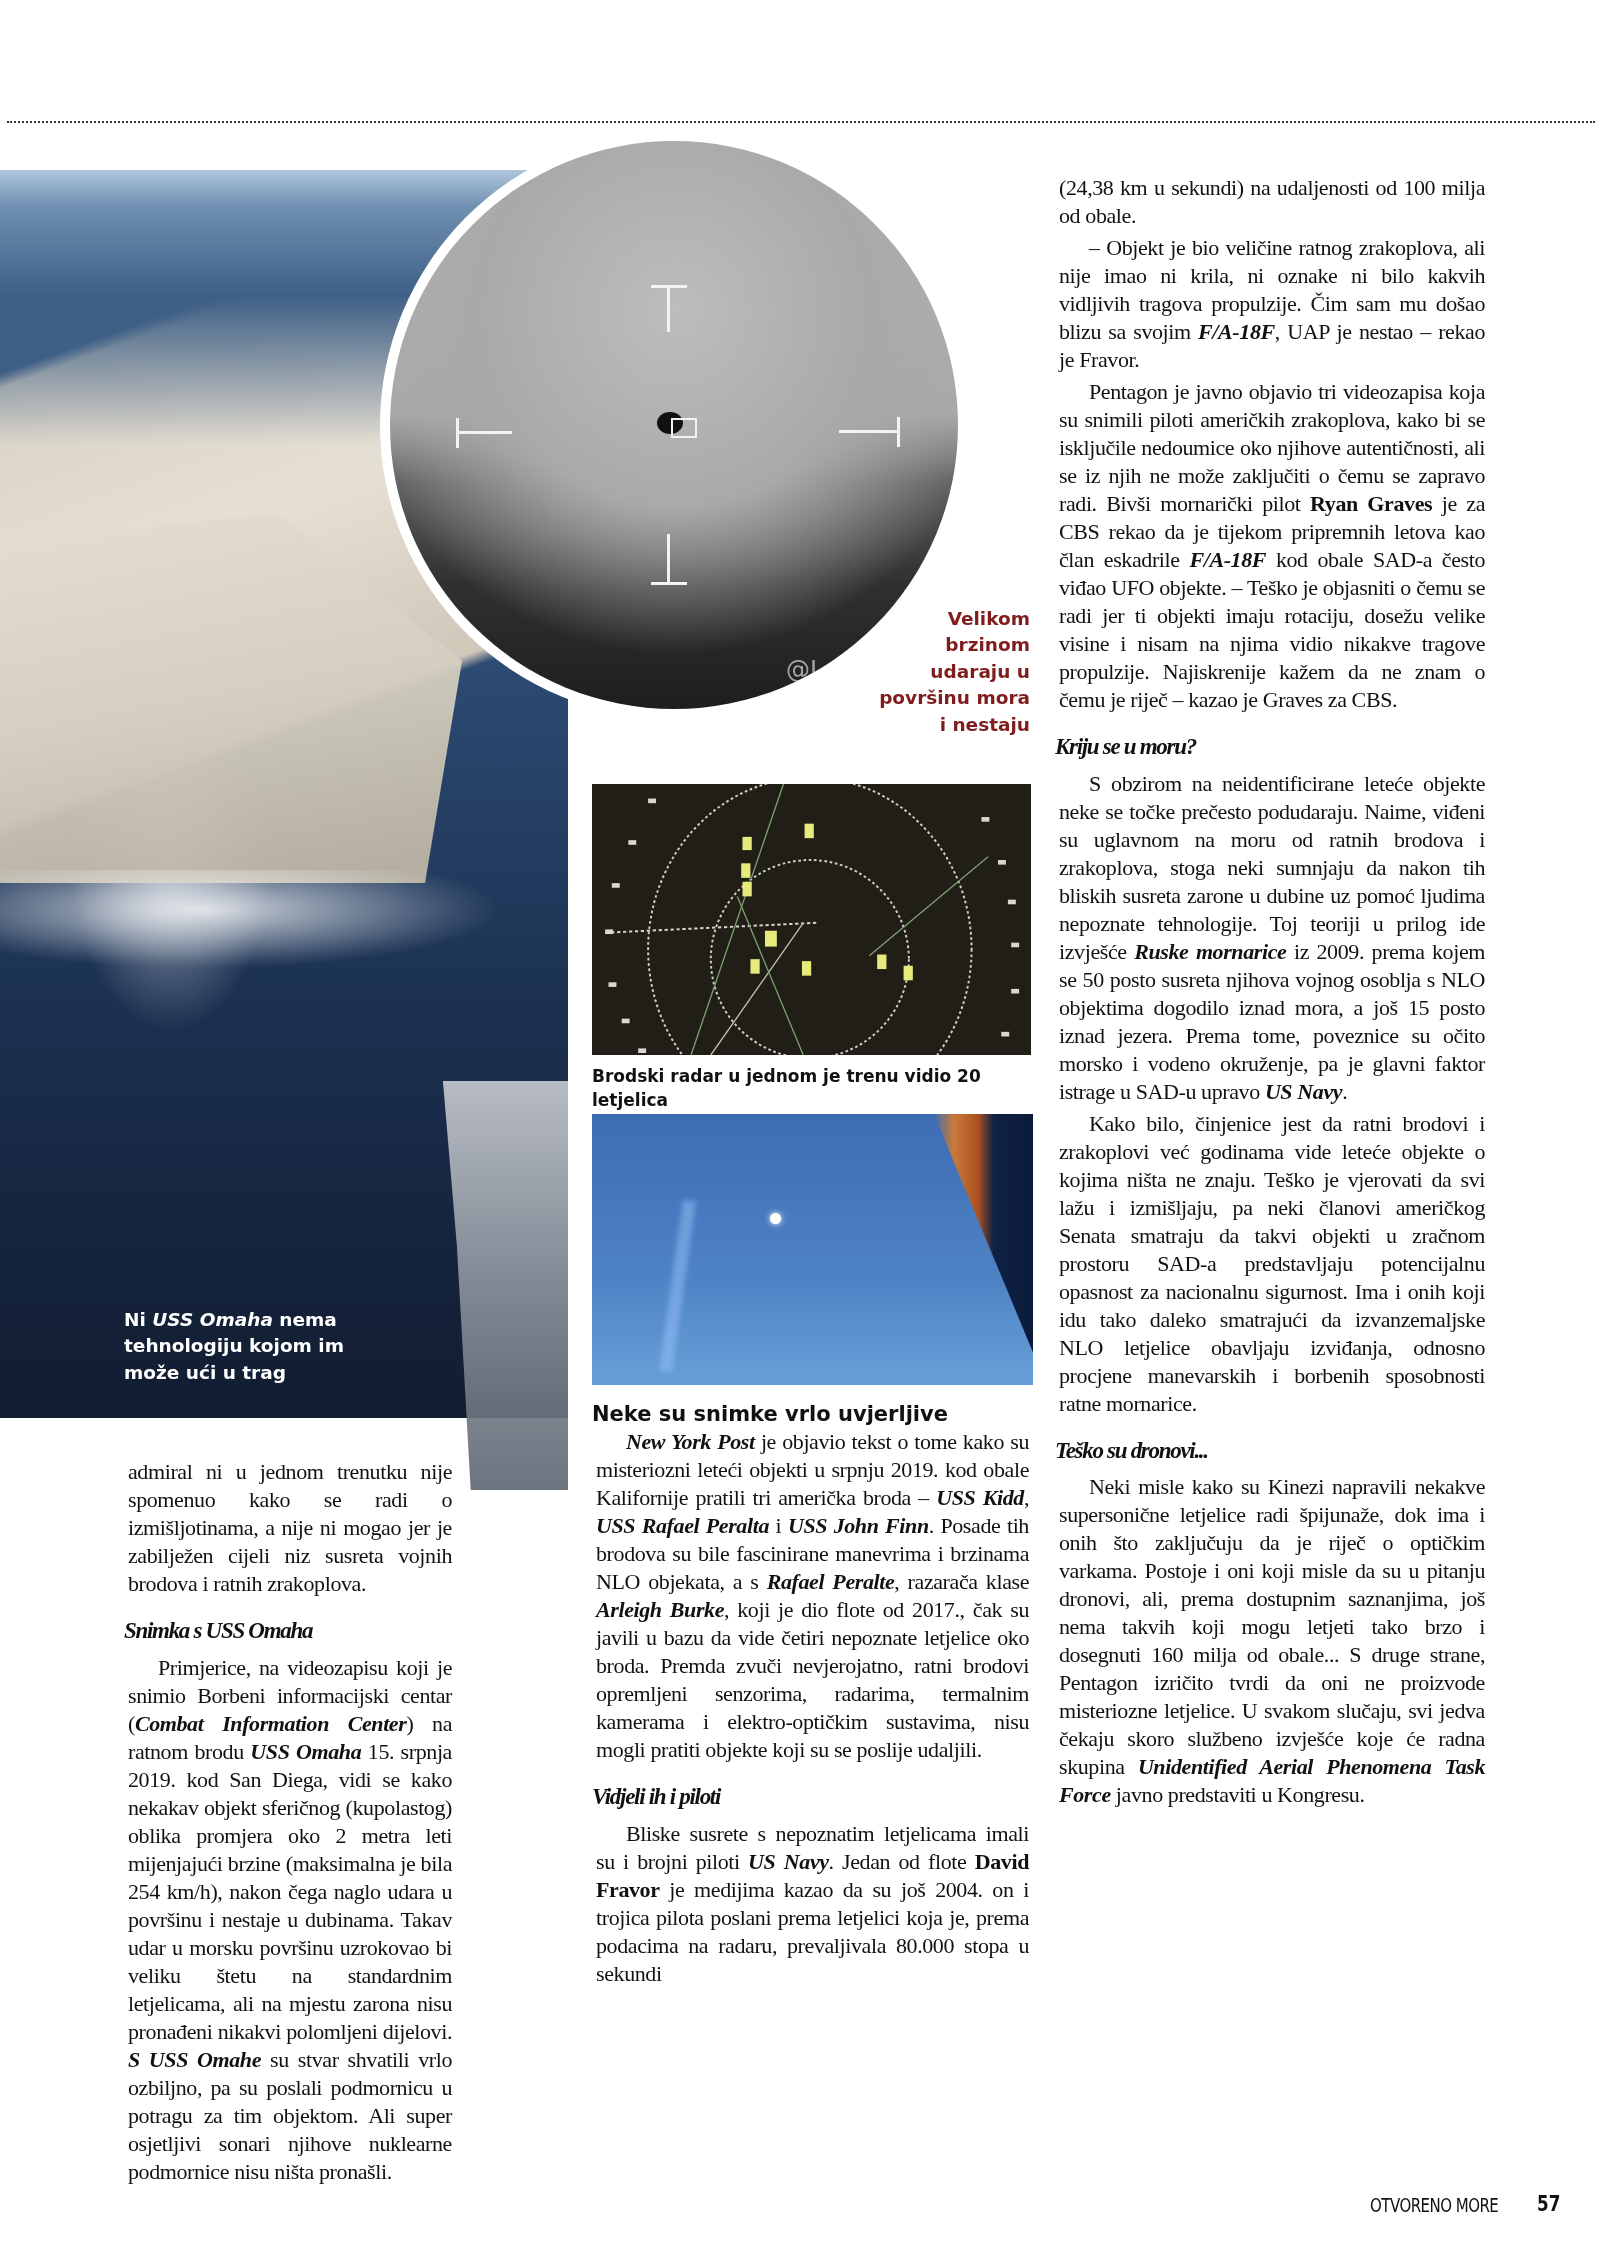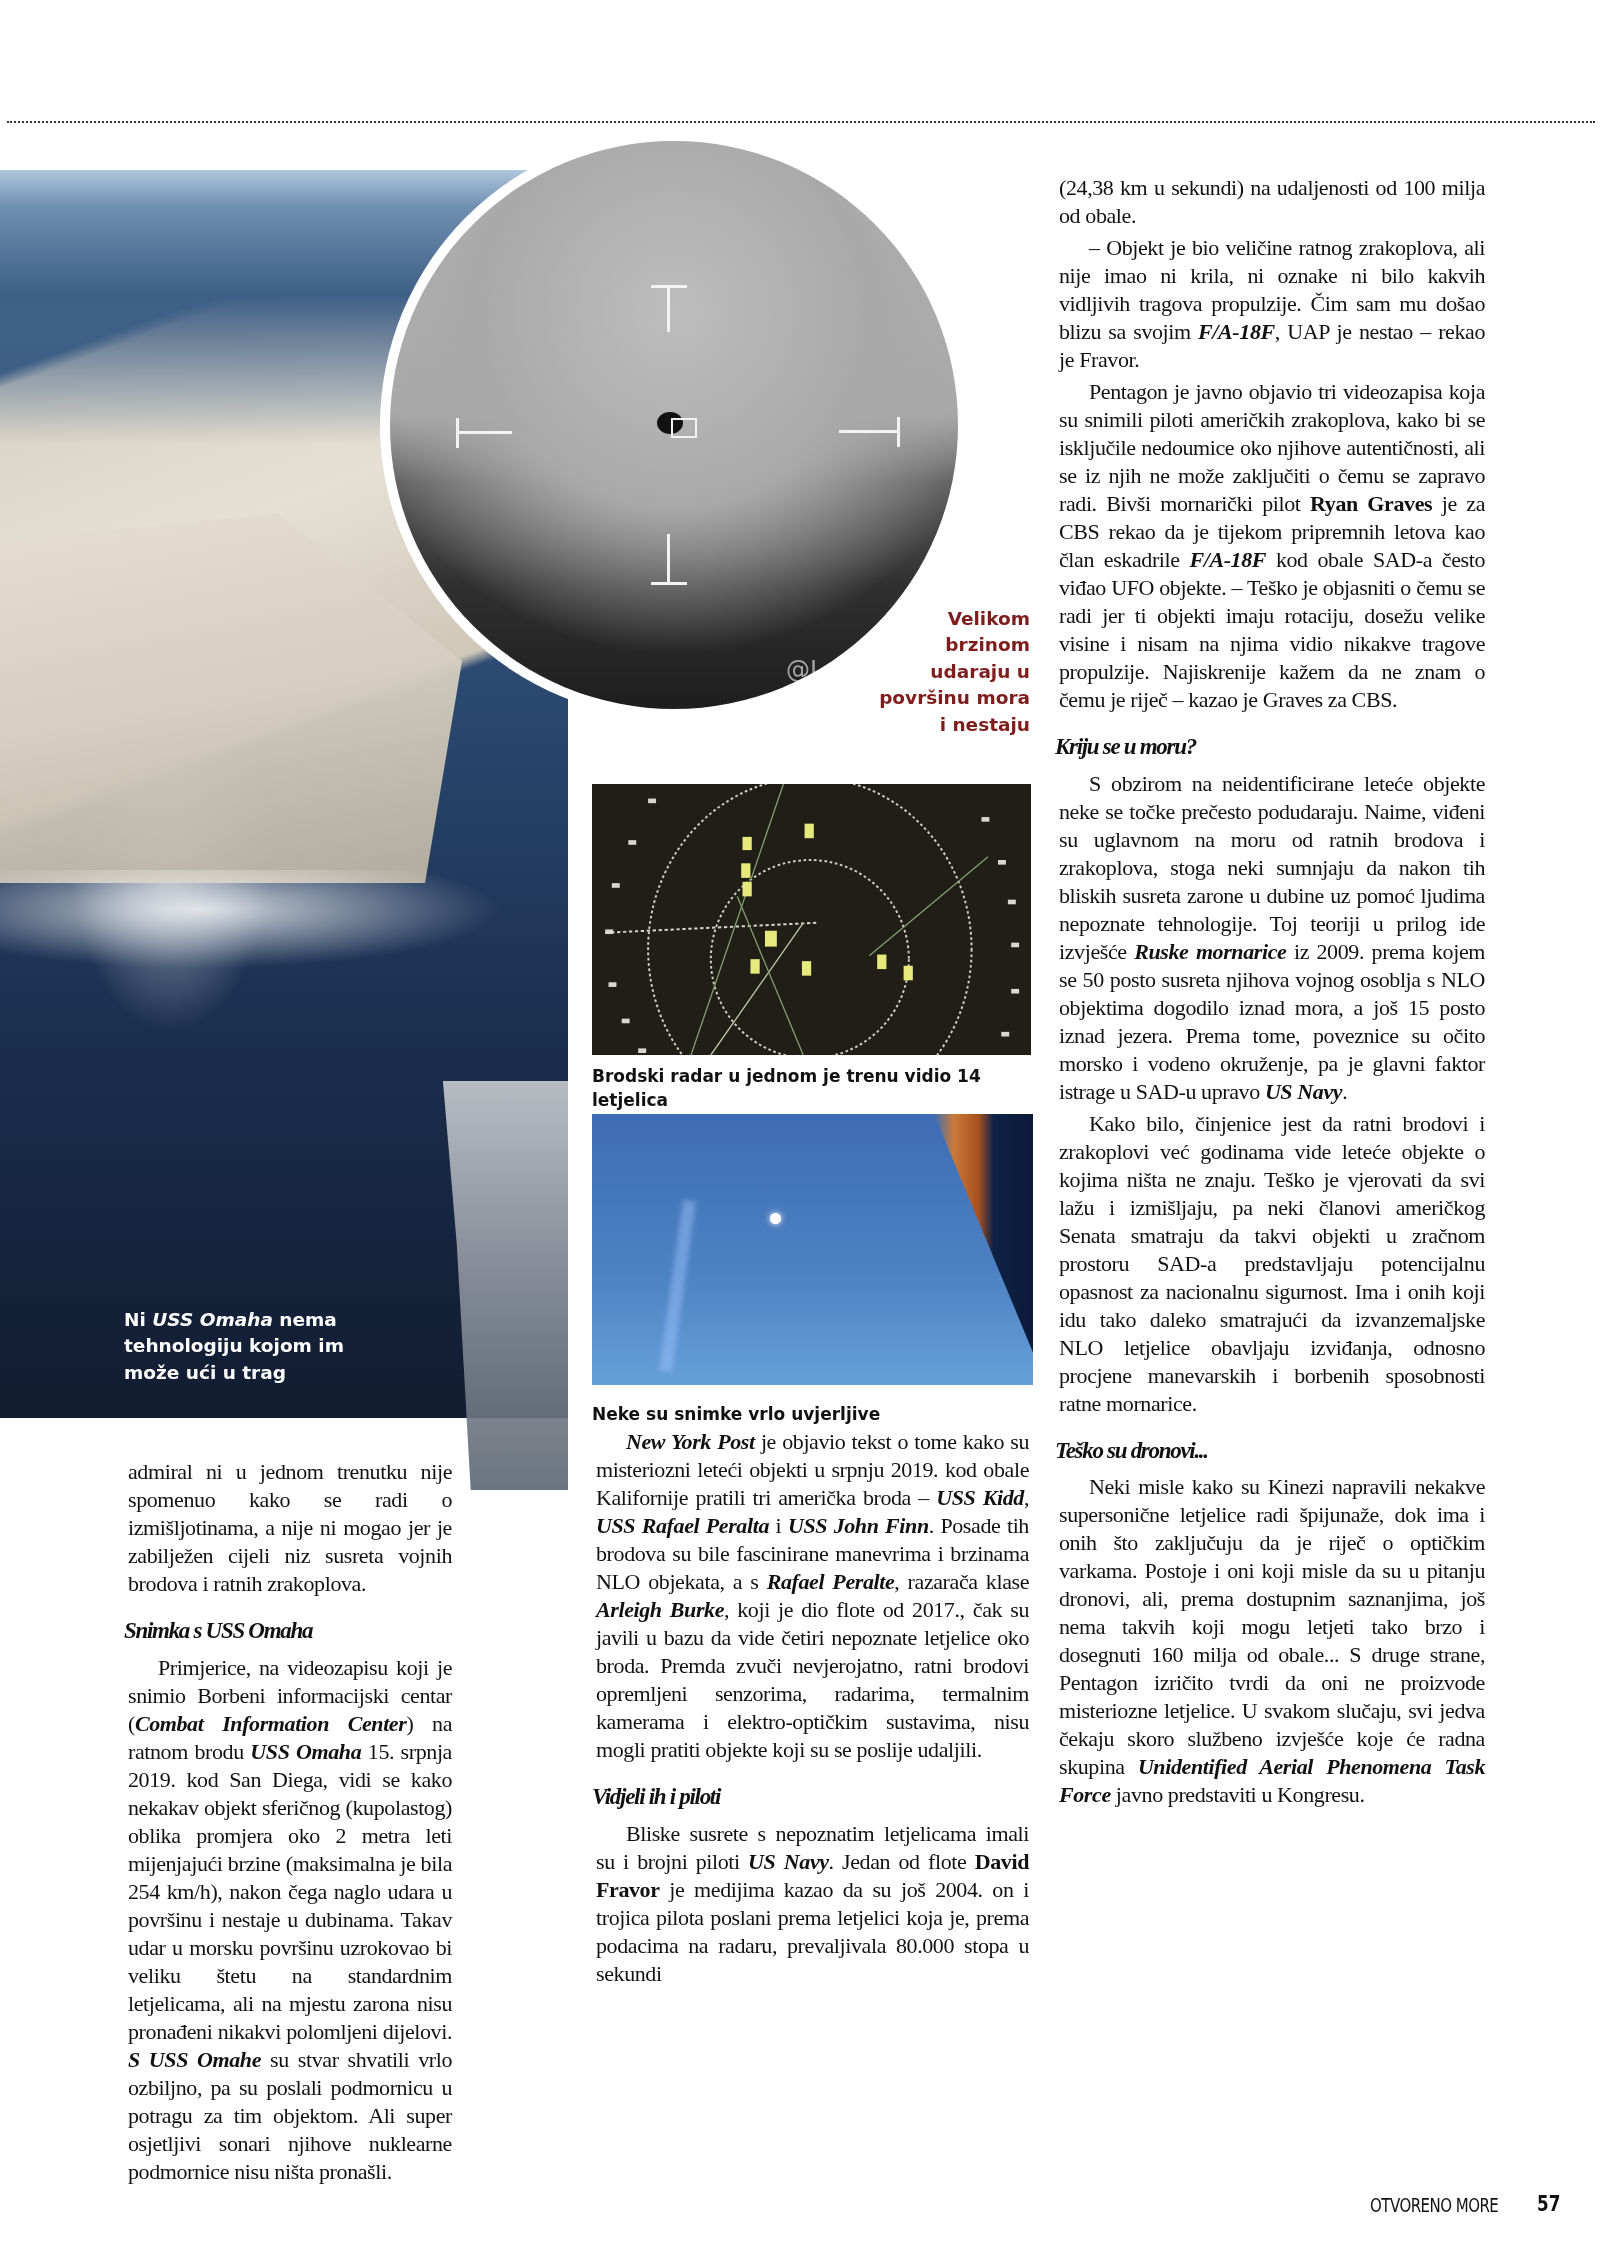--- a/index.html
+++ b/index.html
@@ -46,21 +46,21 @@
      font-family:"DejaVu Sans", sans-serif; font-weight:bold; font-size:17px; line-height:24px; color:#111; }
   
   .sky { position:absolute; left:592px; top:1114px; width:441px; height:271px;
      background:linear-gradient(180deg,#3e6cb4 0%,#4d82c4 60%,#67a0d8 100%); overflow:hidden; }
   .sky-strip { position:absolute; right:0; top:0; width:99px; height:100%;
      background:linear-gradient(90deg, transparent 0%, #c97a3a 20%, #a8501f 45%, #0f2245 60%, #0b1a38 100%);
      clip-path:polygon(0 0,100% 0,100% 88%); }
   .sky-obj { position:absolute; left:178px; top:99px; width:10.6px; height:10.6px; border-radius:50%; background:#fff; box-shadow:0 0 6.6px #fff; }
   .sky-trail { position:absolute; left:79px; top:86px; width:13.2px; height:172px; background:rgba(160,200,255,0.45); filter:blur(2.6px); transform:rotate(8deg); }
   .caption-sky { position:absolute; left:592px; top:1402px; width:462px;
-     font-family:"DejaVu Sans", sans-serif; font-weight:bold; font-size:17px; line-height:24px; color:#111; }
+     font-family:"DejaVu Sans", sans-serif; font-weight:bold; font-size:21px; line-height:24px; color:#111; }
   
   .col { position:absolute; font-size:22px; line-height:28px; text-align:justify; letter-spacing:-0.4px; }
   .col p { margin:4px; }
   .col p.ind { text-indent:30px; }
   .col h2 { margin:17px 0 6.6px 0; font-family:"Liberation Serif", serif; font-style:italic; font-weight:bold;
             font-size:23px; line-height:32px; letter-spacing:-1.3px; }
   .col1 { left:124px; top:1454px; width:332px; }
   .col2 { left:592px; top:1424px; width:441px; }
   .col3 { left:1055px; top:170px; width:434px; }
   i { font-style:italic;font-weight:bold; }
@@ -129,21 +129,21 @@
       <rect x="70" y="400" width="12" height="7"></rect>
         <rect x="590" y="50" width="12" height="7"></rect>
       <rect x="615" y="115" width="12" height="7"></rect>
         <rect x="630" y="175" width="12" height="7"></rect>
       <rect x="635" y="240" width="12" height="7"></rect>
         <rect x="635" y="310" width="12" height="7"></rect>
       <rect x="620" y="375" width="12" height="7"></rect>
     </g>
   </svg>
 </div>
-<div class="caption-radar">Brodski radar u jednom je trenu vidio 14 letjelica</div>
+<div class="caption-radar">Brodski radar u jednom je trenu vidio 20 letjelica</div>
 
 <div class="sky">
   <div class="sky-trail"></div>
   <div class="sky-obj"></div>
   <div class="sky-strip"></div>
 </div>
 <div class="caption-sky">Neke su snimke vrlo uvjerljive</div>
 
 <div class="col col1">
   <p>admiral ni u jednom trenutku nije spomenuo kako se radi o izmišljotinama, a nije ni mogao jer je zabilježen cijeli niz susreta vojnih brodova i ratnih zrakoplova.</p>

